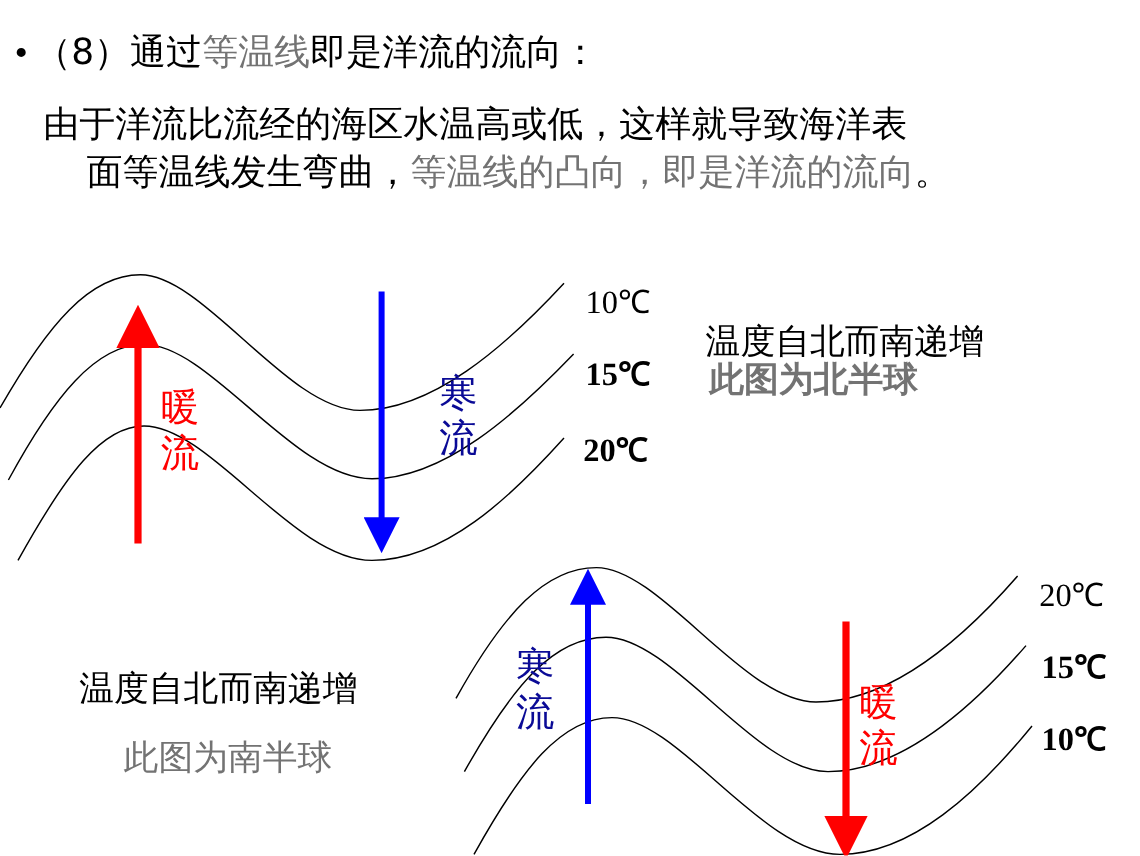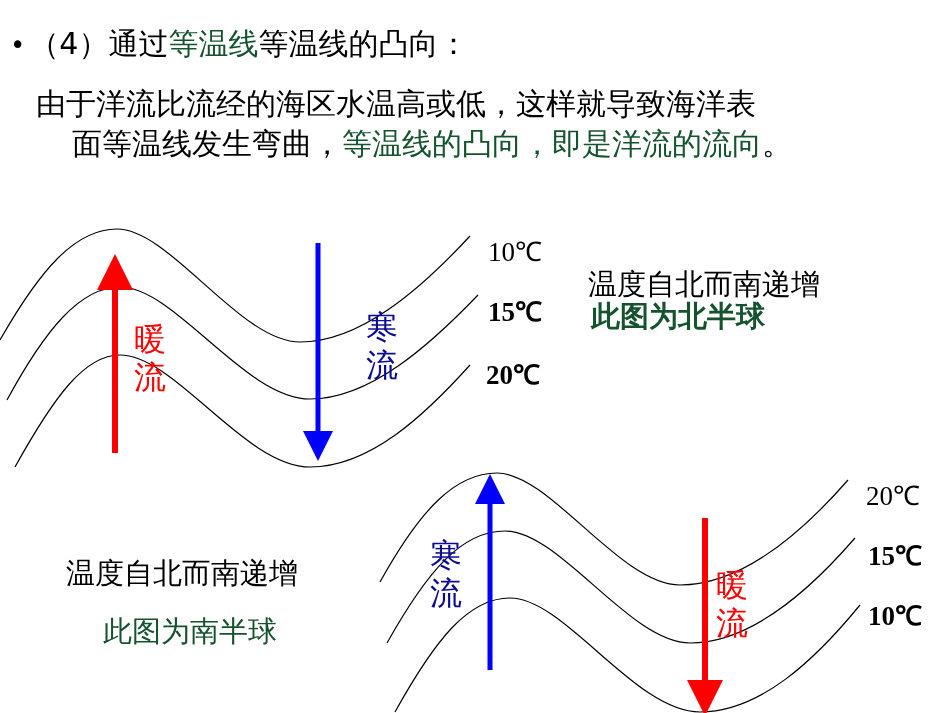--- a/index.html
+++ b/index.html
@@ -1,37 +1,37 @@
 <!DOCTYPE html>
 <html><head>
 <meta charset="utf-8">
 <style>
   html, body { margin: 0; padding: 0; background: #ffffff; }
   body { width: 950px; height: 713px; position: relative; overflow: hidden;
          font-family: "DejaVu Sans", "Liberation Sans", sans-serif; color: #000; }
   .abs { position: absolute; white-space: nowrap; }
   .title { left: 10px; top: 24px; font-size: 30px; line-height: 40px; }
   .title .bullet { font-size: 26px; margin-right: 4px; }
-  .red { color: #14532d; }
+  .red { color: #737373; }
   .para { left: 36px; font-size: 30px; line-height: 44px; }
   .p1 { top: 82px; }
   .p2 { top: 122px; margin-left: 36px; }
   svg.diagram { position: absolute; left: 0; top: 0; }
   .label-temp { font-family: Liberation Serif, serif; font-size: 27px; }
   .label-bold { font-weight: bold; }
   .vert { font-size: 32px; line-height: 38px; width: 36px; white-space: normal; text-align: center; }
   .vert.blue { color: #0a0a96; }
   .vert.red { color: #ff0000; }
   .side { font-size: 29px; line-height: 38px; }
 </style>
 </head>
 <body>
 
 <div class="abs title">
-  <span class="bullet">•</span><span>（4）通过</span><span class="red">等温线</span><span>等温线的凸向：</span>
+  <span class="bullet">•</span><span>（8）通过</span><span class="red">等温线</span><span>即是洋流的流向：</span>
 </div>
 
 <div class="abs para p1">由于洋流比流经的海区水温高或低，这样就导致海洋表</div>
 <div class="abs para p2">
   <span>面等温线发生弯曲，</span><span class="red">等温线的凸向，即是洋流的流向</span><span>。</span>
 </div>
 
 <svg class="diagram" width="950" height="713" viewBox="0 0 950 713">
   <defs>
     <marker id="head-red" markerWidth="6" markerHeight="6" refX="3" refY="3" orient="auto" markerUnits="strokeWidth">

